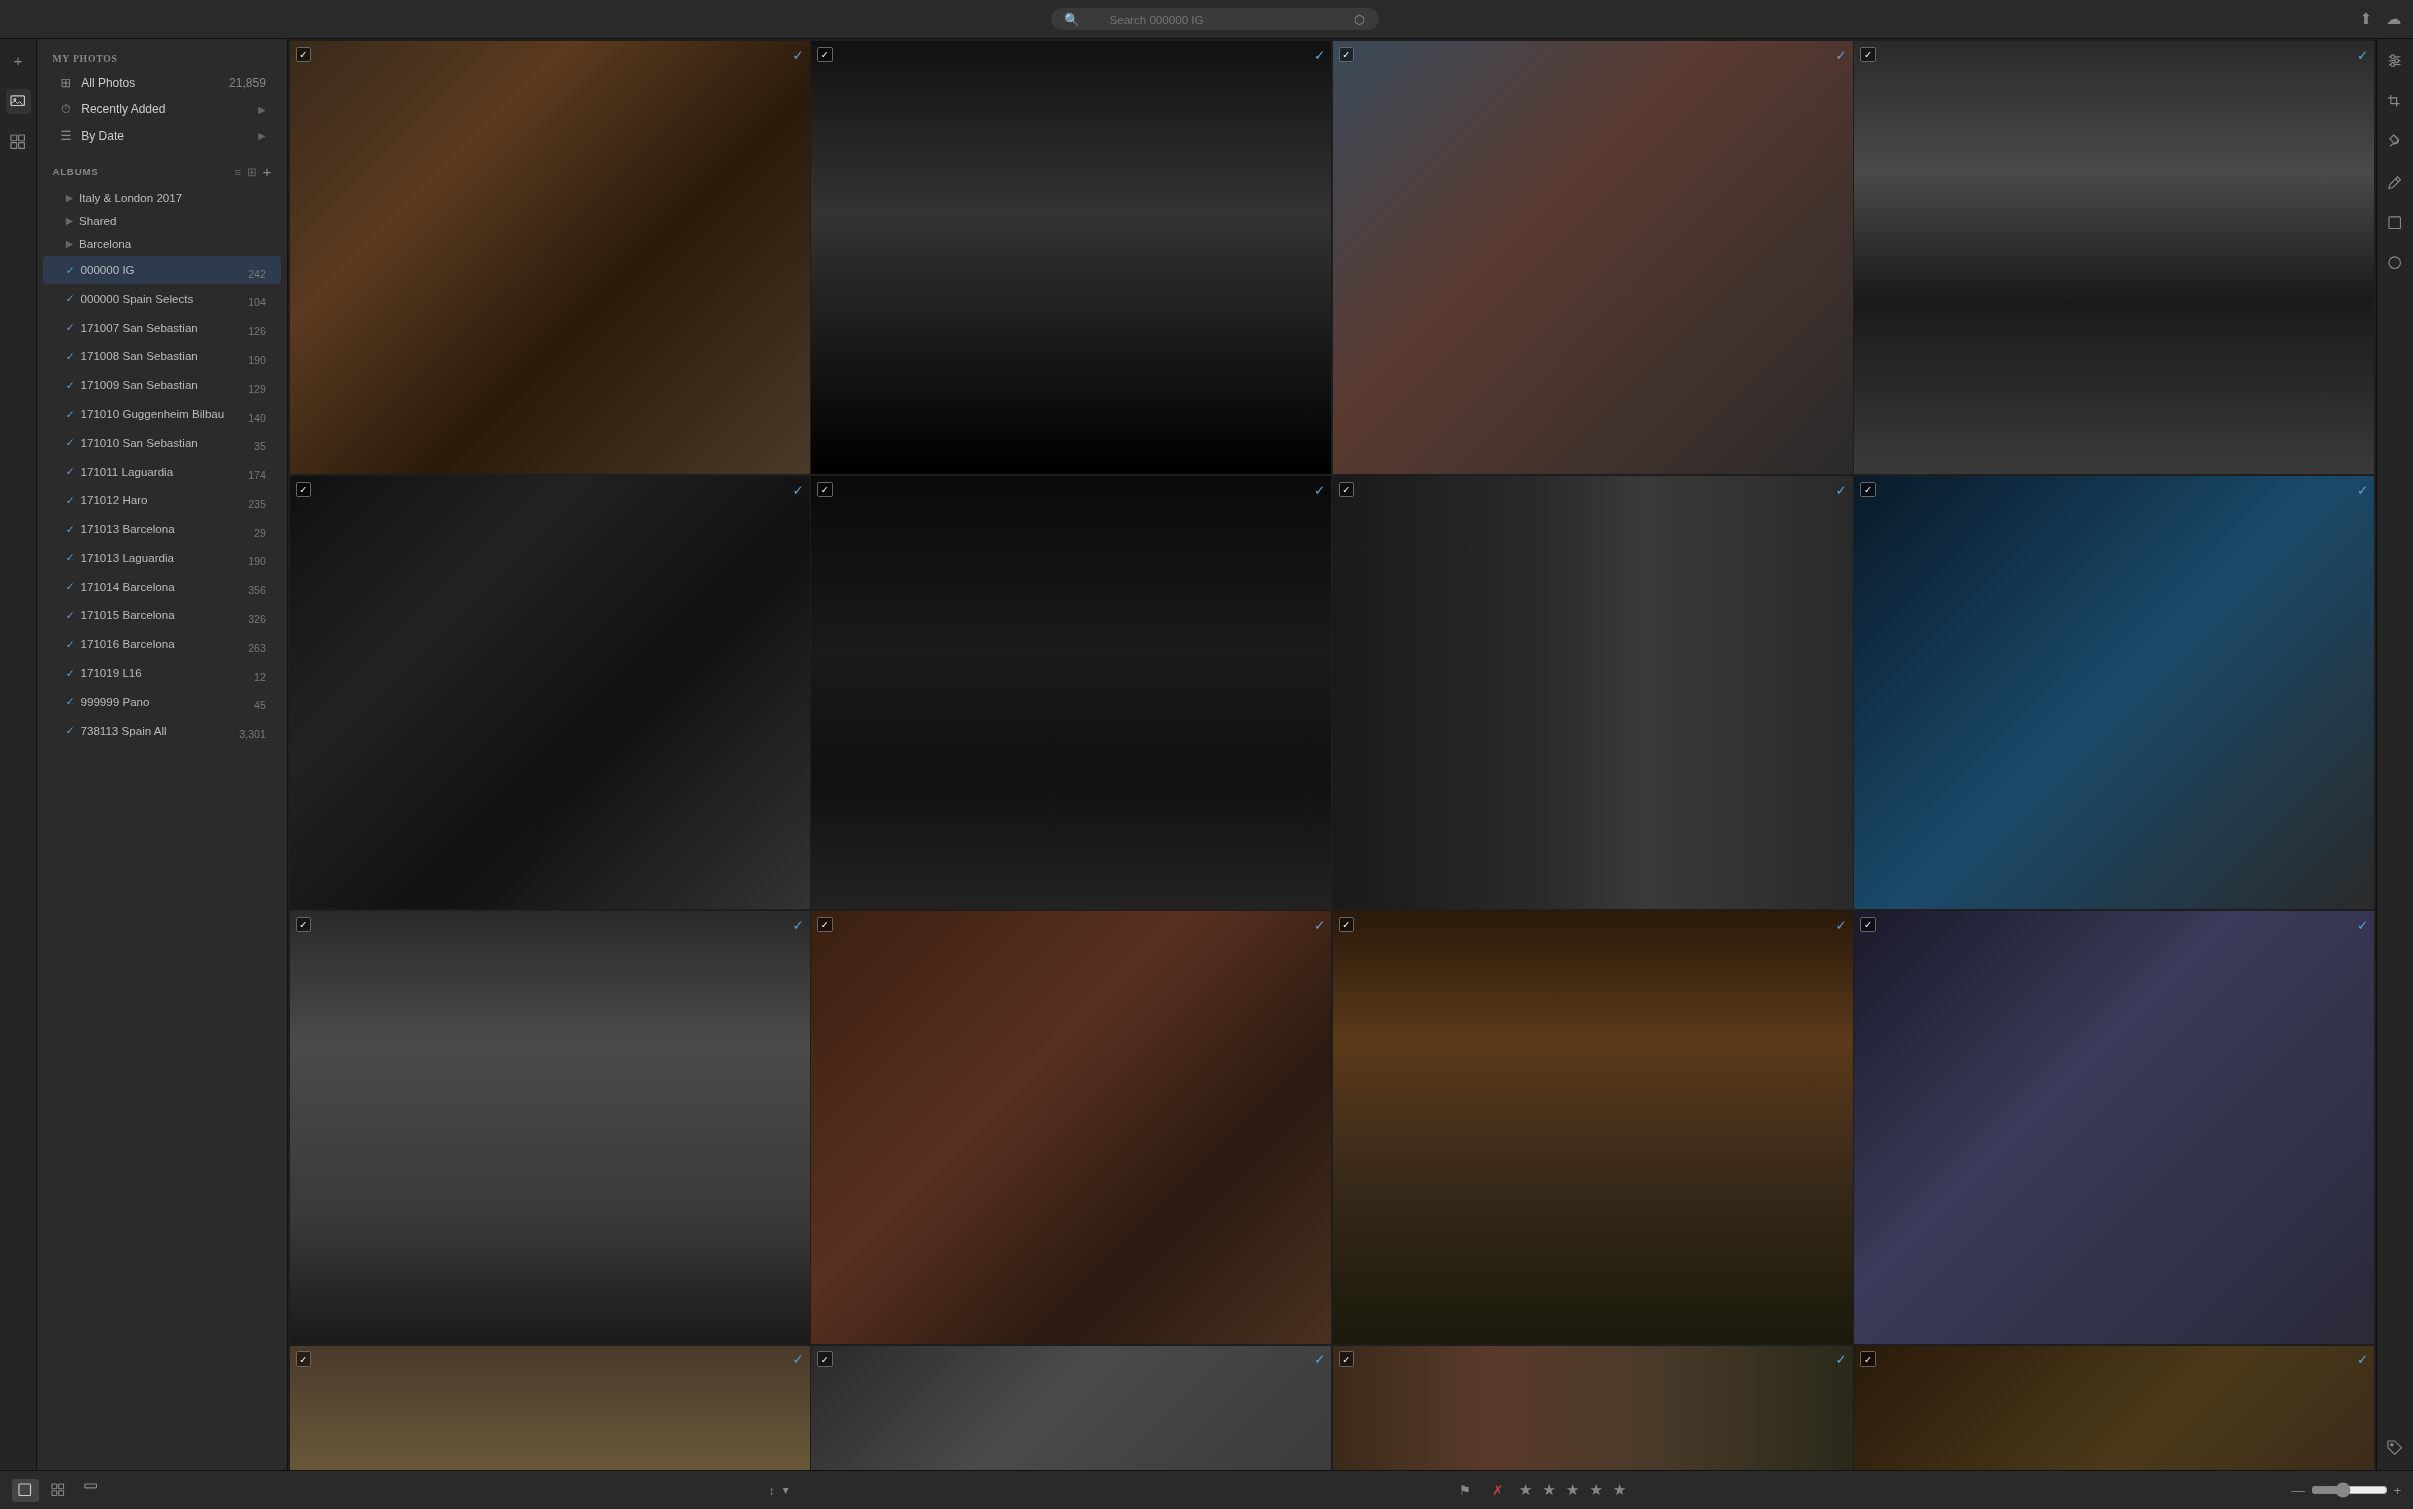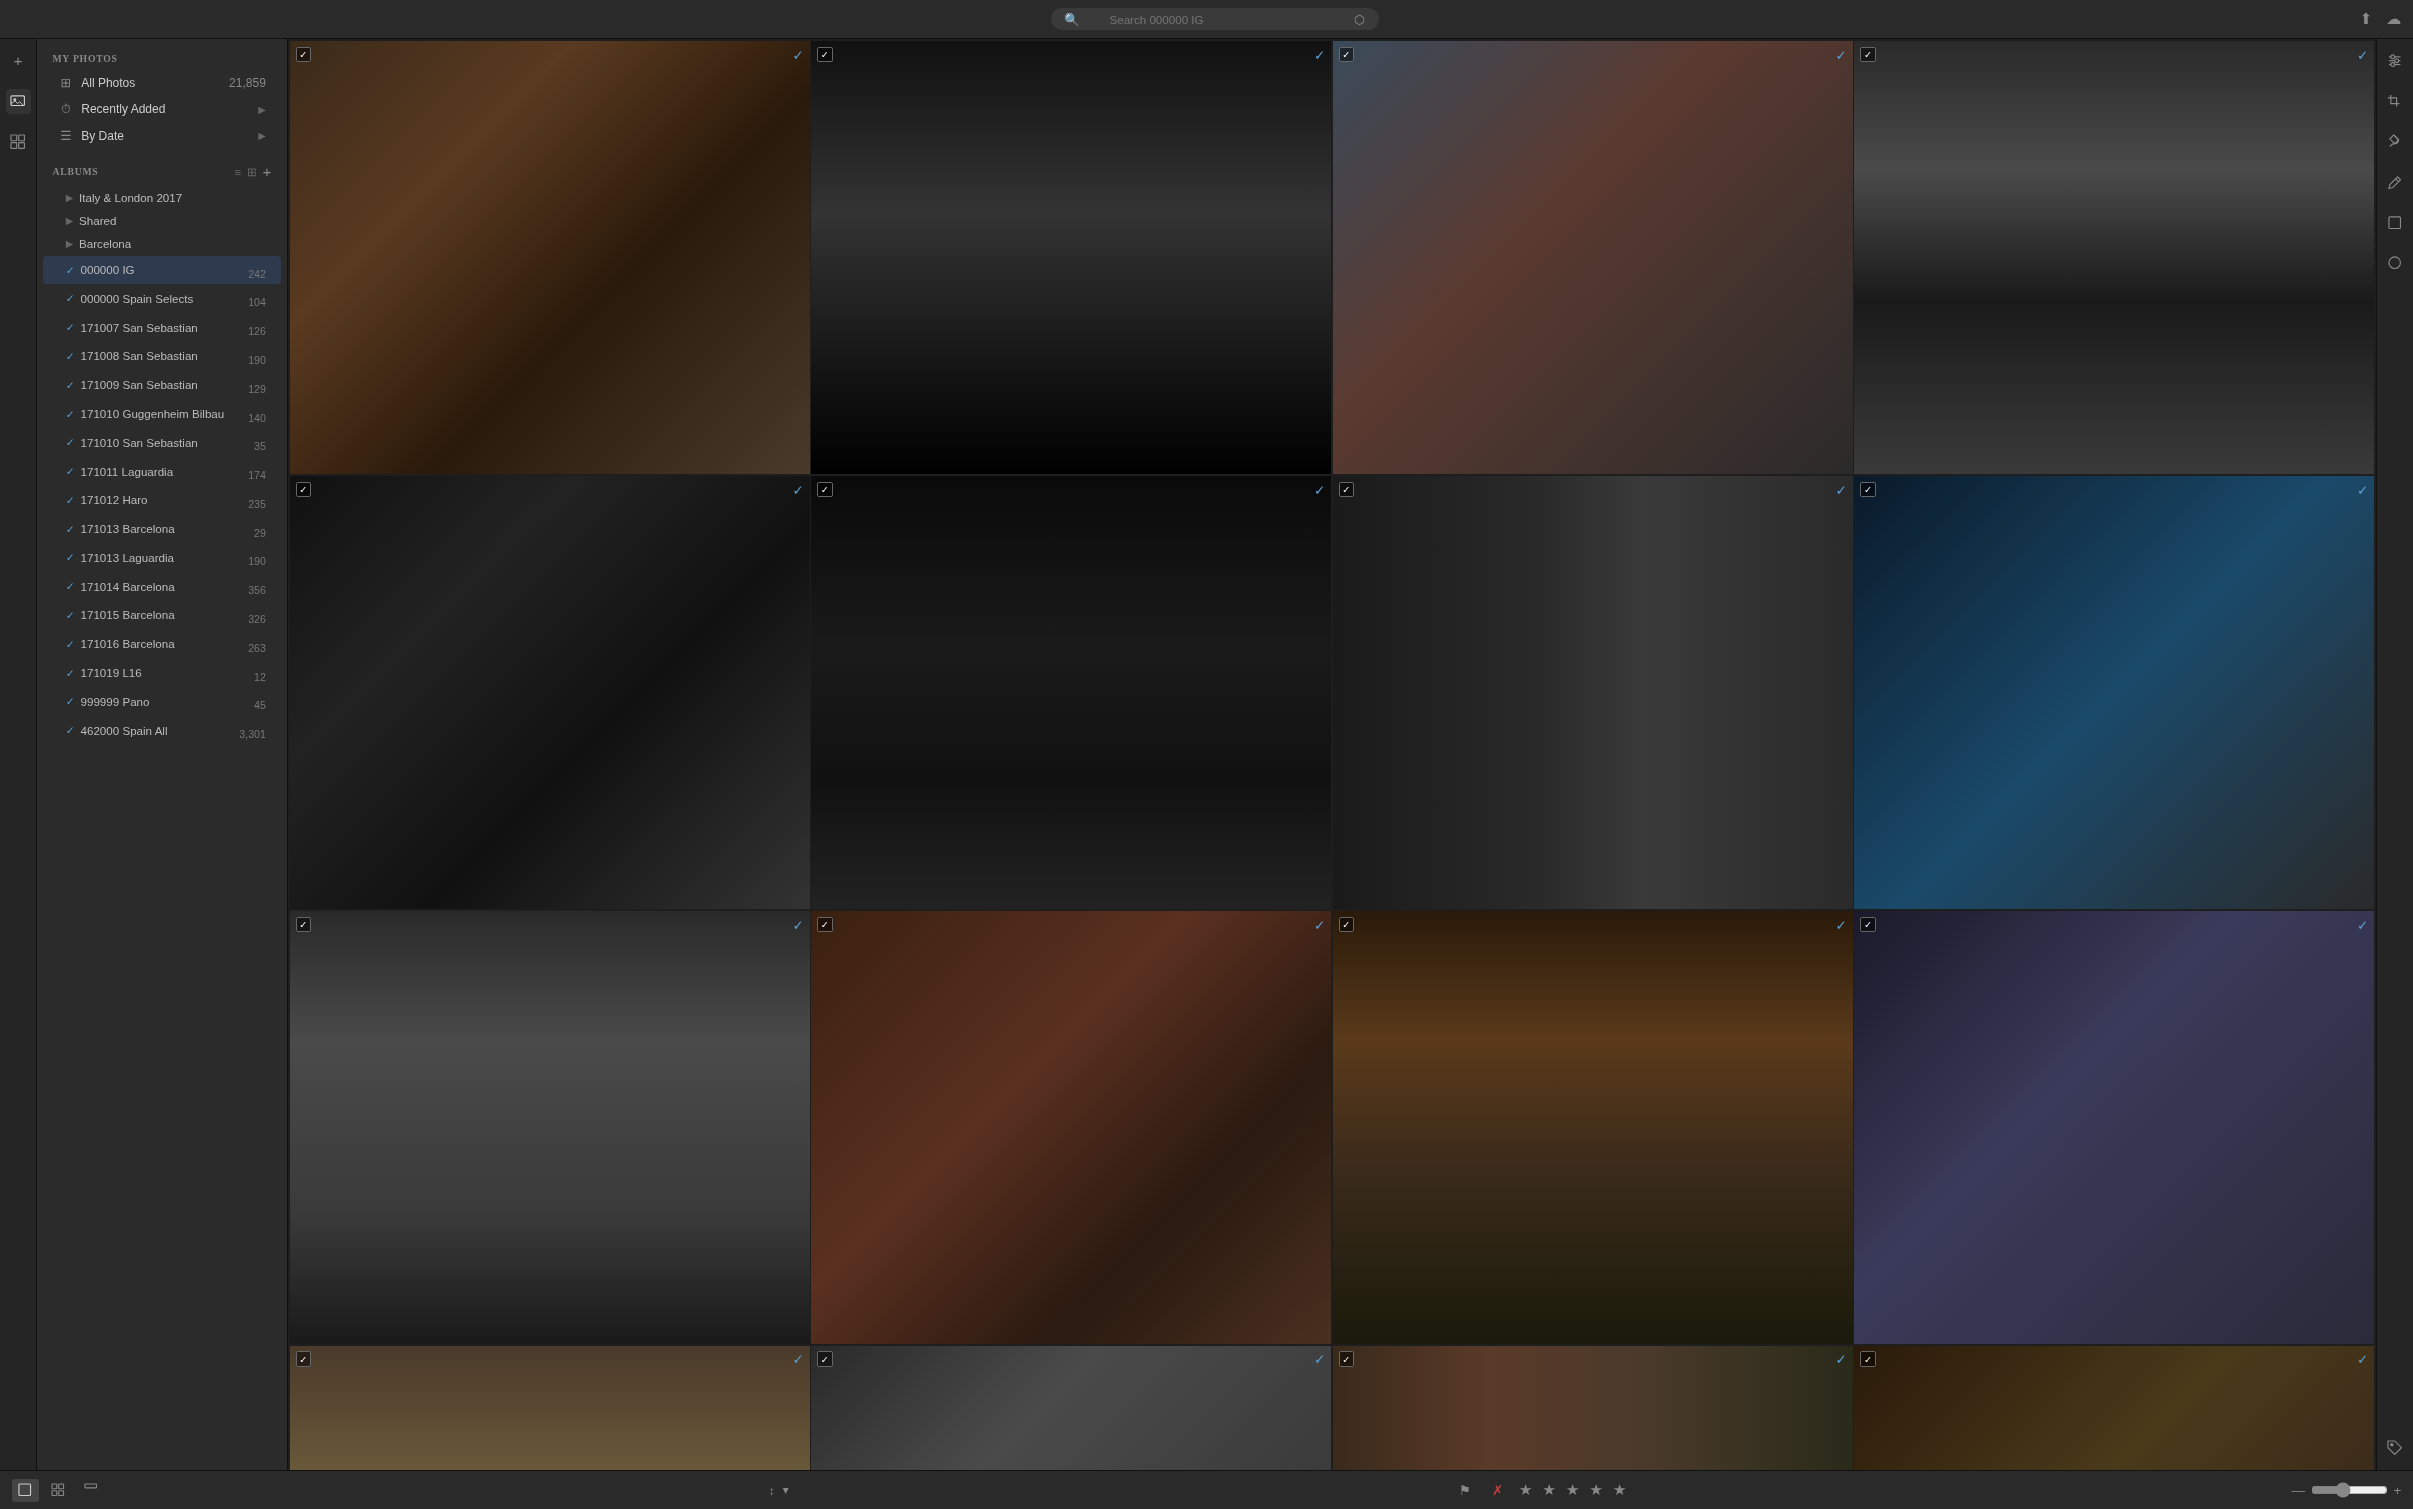--- a/index.html
+++ b/index.html
@@ -131,21 +131,20 @@
       align-items: center;
       padding: 13.5px 15.4px 5.8px 15.4px;
     }
     .albums-title {
       font-size: 9.7px;
       font-weight: 700;
       color: #888;
       letter-spacing: 0.08em;
       text-transform: uppercase;
       flex: 1;
-      font-family: Liberation Serif, serif;
     }
     .albums-view-icons { display: flex; gap: 5.8px; align-items: center; }
     .albums-view-icon { color: #666; font-size: 11.6px; cursor: pointer; }
     .albums-add-icon { color: #888; font-size: 15.4px; cursor: pointer; }
 
     .album-group-item {
       display: flex;
       align-items: center;
       padding: 3.9px 15.4px 3.9px 23px;
       cursor: pointer;
@@ -478,21 +477,21 @@
       <span class="album-label">171019 L16</span>
       <span class="album-count">12</span>
     </div>
         <div class="album-item">
       <span class="album-sync-icon">✓</span>
       <span class="album-label">999999 Pano</span>
       <span class="album-count">45</span>
     </div>
         <div class="album-item">
       <span class="album-sync-icon">✓</span>
-      <span class="album-label">462000 Spain All</span>
+      <span class="album-label">738113 Spain All</span>
       <span class="album-count">3,301</span>
     </div>
       </div>
   </div>
 
   <div class="content">
     <div class="photo-grid" id="photo-grid">
     <div class="photo-cell">
           <div class="photo-placeholder photo-1"></div>
           <div class="photo-checkbox">✓</div>

